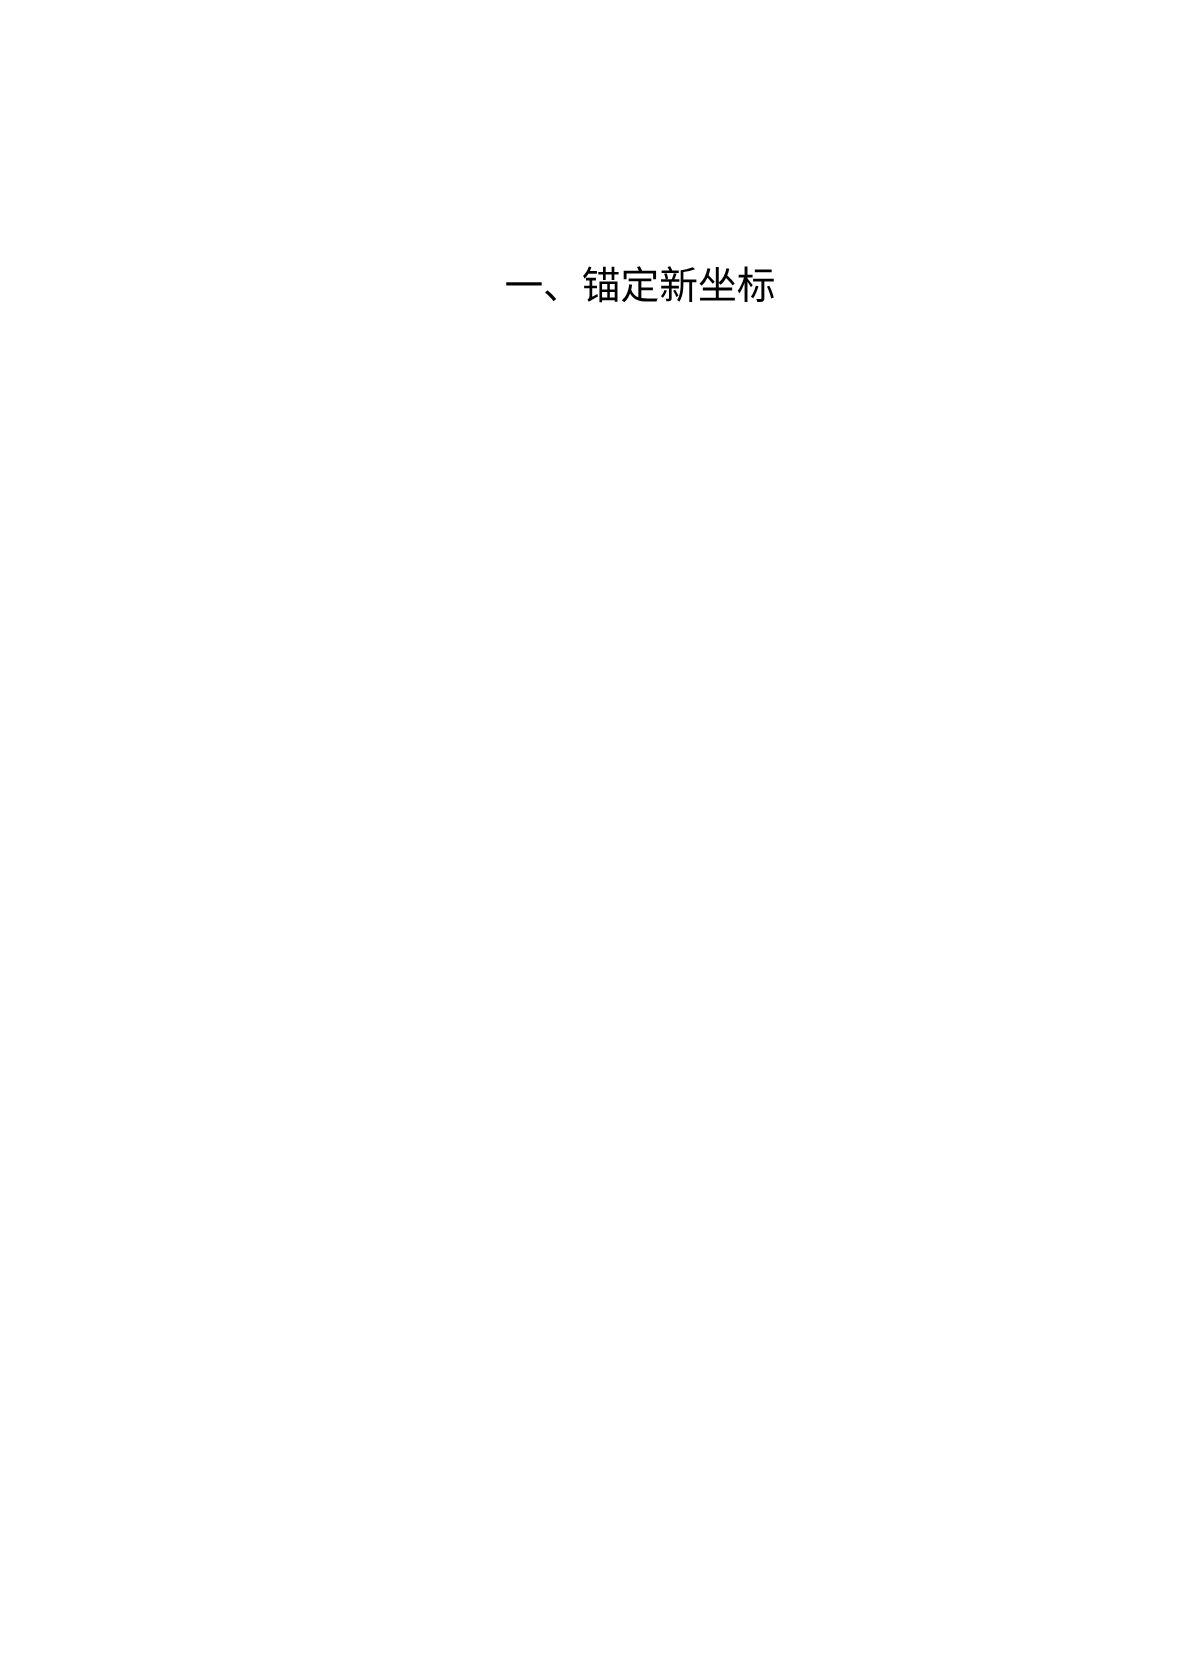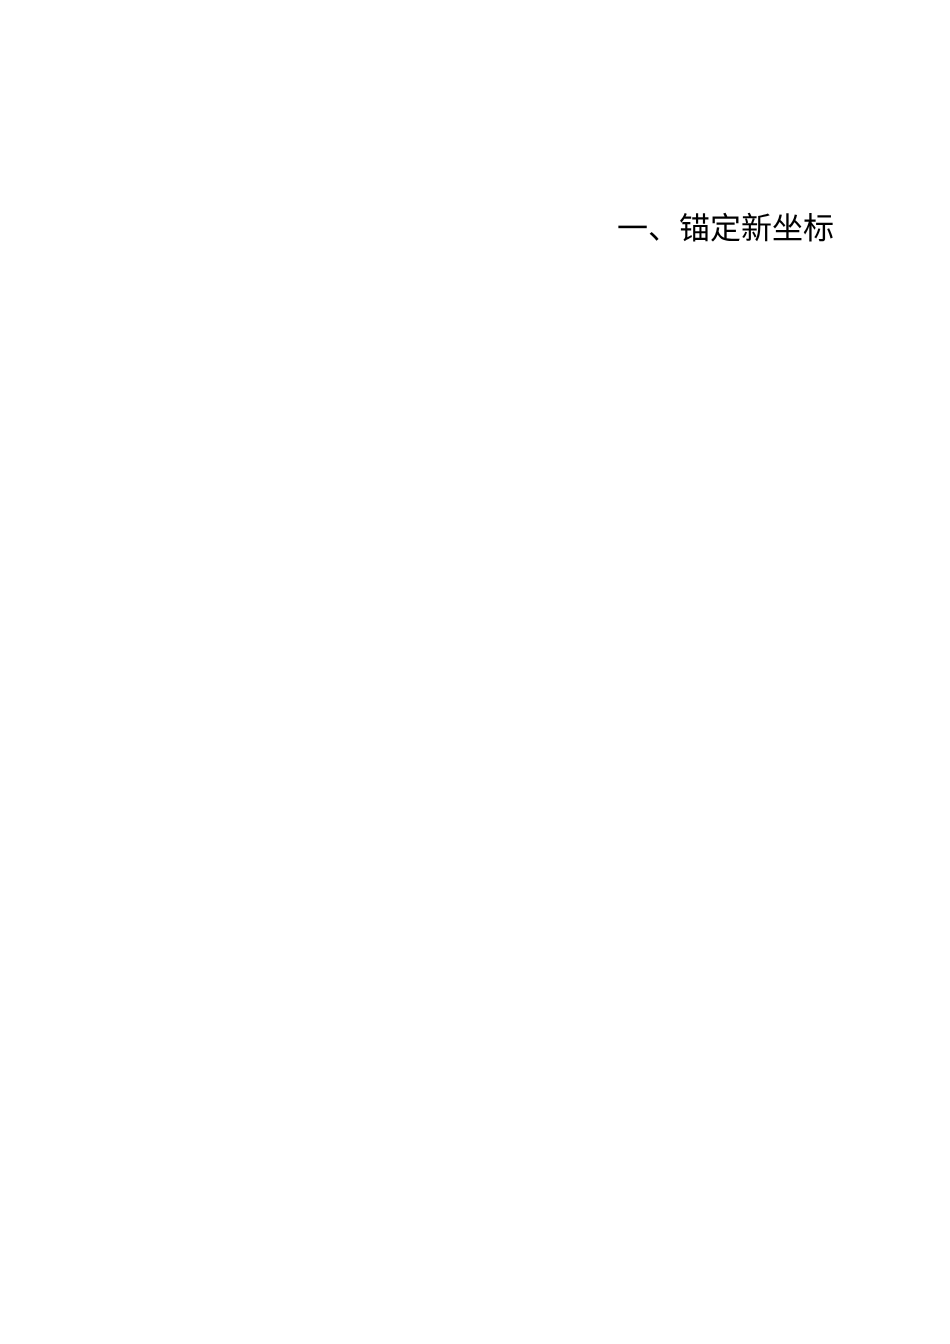--- a/index.html
+++ b/index.html
@@ -76,21 +76,21 @@
     text-justify: inter-ideograph;
     word-break: break-all;
     letter-spacing: 0;
   }
 
   .section-heading {
     margin: 0;
     font-size: 31px;
     line-height: 47px;
     text-indent: 62px;
-    text-align: right;
+    text-align: center;
     letter-spacing: 0;
   }
 </style>
 </head>
 <body>
 
 <div class="page">
   <div class="content">
 
     <div class="title-spacer"></div>

